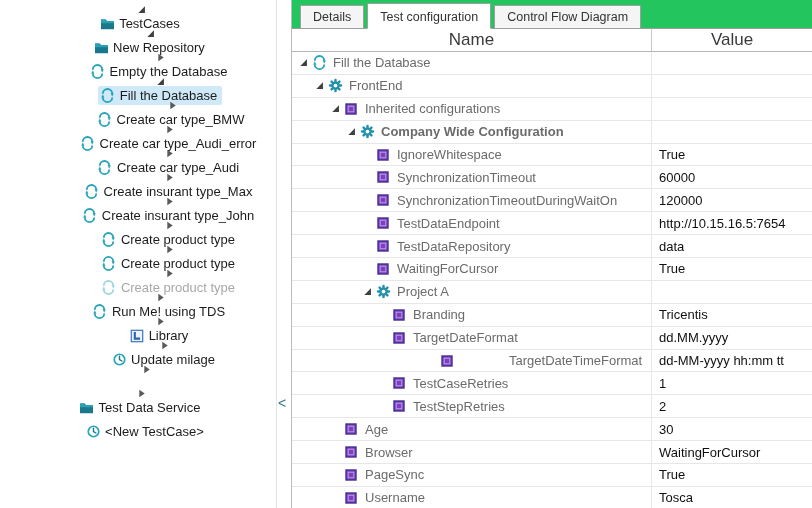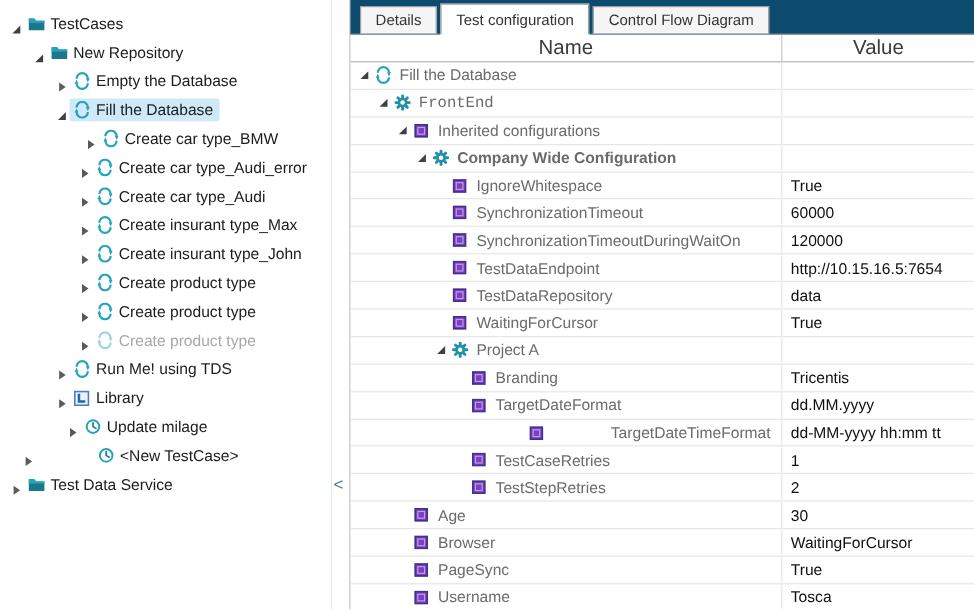--- a/index.html
+++ b/index.html
@@ -4,36 +4,36 @@
 <style>
   html,body{margin:0;padding:0;}
   body{
     width:812px;height:508px;overflow:hidden;background:#fff;
     font-family:"Liberation Sans",sans-serif;font-size:13px;color:#222;
   }
   .app{display:flex;width:812px;height:508px;}
 
   
   .left-panel{width:277px;flex:none;box-sizing:border-box;padding-top:5px;background:#fff;overflow:hidden;border-right:1px solid #e3e3e3;}
-  .tree-item{height:24px;display:flex;align-items:flex-end;white-space:nowrap;cursor:default;}
+  .tree-item{height:24px;display:flex;align-items:center;white-space:nowrap;cursor:default;flex-direction:column;}
   .tree-item.disabled .tree-label{color:#a8a8a8;}
   .tree-item.disabled .icon svg{opacity:.45;}
   .arrow{width:14px;flex:none;display:inline-flex;justify-content:center;align-items:center;}
   .icon{width:18px;flex:none;display:inline-flex;justify-content:center;align-items:center;}
   .tree-content{display:inline-flex;align-items:center;padding:2px 5px 2px 1px;border-radius:2px;}
   .tree-content.selected{background:#cfe9f8;}
   .tree-label{margin-left:3px;color:#1c1c1c;}
 
   
   .splitter{width:14px;flex:none;position:relative;background:#fff;}
   .collapse-btn{position:absolute;top:396px;left:1px;font-size:14px;color:#35778a;cursor:pointer;line-height:14px;}
 
   
   .right-panel{flex:1;display:flex;flex-direction:column;border-left:1px solid #bdbdbd;background:#fff;min-width:0;}
-  .tab-strip{height:28px;flex:none;display:flex;align-items:flex-end;padding-left:8px;border-bottom:1px solid #9e9e9e;background:#0c4a6e;}
+  .tab-strip{height:28px;flex:none;display:flex;align-items:flex-end;padding-left:8px;border-bottom:1px solid #9e9e9e;background:#22c55e;}
   .tab{border:1px solid #9e9e9e;border-bottom:none;background:#f5f5f5;color:#333;
        padding:4px 12px;margin-right:3px;font-size:12.5px;white-space:nowrap;cursor:pointer;}
   .tab.active{background:#fff;border-bottom:1px solid #fff;margin-bottom:-1px;padding-top:6px;}
 
   .grid{flex:1;display:flex;flex-direction:column;min-height:0;}
   .grid-header{display:flex;height:22px;flex:none;border-bottom:1px solid #b5b5b5;color:#3a3a3a;font-size:17px;}
   .hdr-name{width:360px;flex:none;text-align:center;line-height:22px;border-right:1px solid #c9c9c9;box-sizing:border-box;}
   .hdr-value{flex:1;text-align:center;line-height:22px;}
 
   .row{display:flex;height:22.9px;box-sizing:border-box;border-bottom:1px solid #e7e7e7;align-items:stretch;}
@@ -397,21 +397,21 @@
                   </g>
                   <polygon points="11.3,5.6 14.7,5.6 13,9.3" fill="#28a4ba"></polygon>
                   <polygon points="1.3,10.4 4.7,10.4 3,6.7" fill="#28a4ba"></polygon>
                 </svg>
               </span>
               <span class="row-label">Fill the Database</span>
             </div>
             <div class="cell-value"></div>
           </div>
           <div class="row">
-            <div class="cell-name" style="padding-left: 20px; font-family: Liberation Mono, monospace;">
+            <div class="cell-name" style="padding-left: 20px;">
               <span class="arrow">
                 <svg width="9" height="9" viewBox="0 0 10 10">
                   <polygon points="1.5,8.8 8.8,8.8 8.8,1.5" fill="#404040"></polygon>
                 </svg>
               </span>
               <span class="icon">
                 <svg width="15" height="15" viewBox="0 0 16 16">
                   <g fill="#2390ab">
                     <rect x="6.7" y="0.8" width="2.6" height="14.4" rx="1.2"></rect>
                     <rect x="6.7" y="0.8" width="2.6" height="14.4" rx="1.2" transform="rotate(45 8 8)"></rect>

